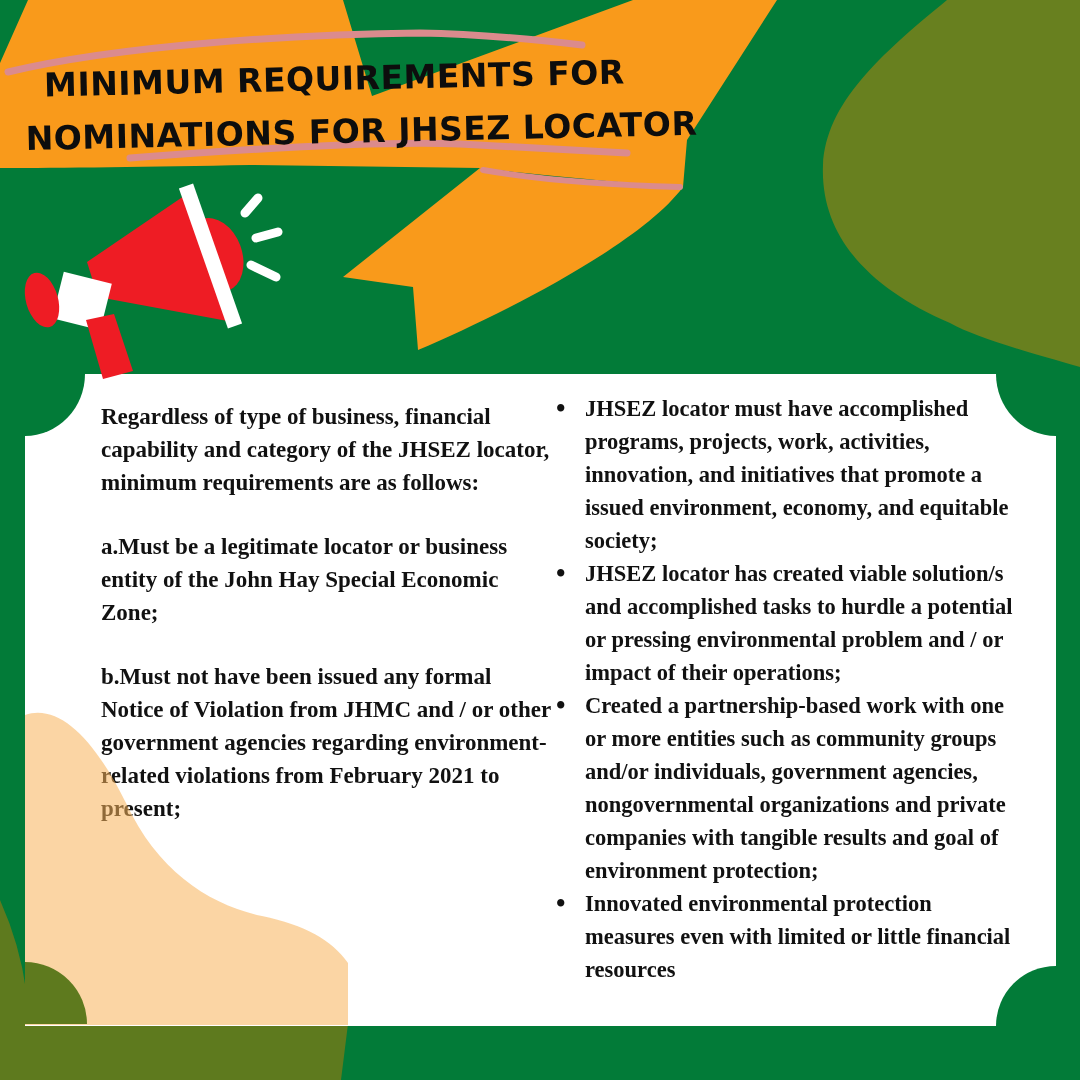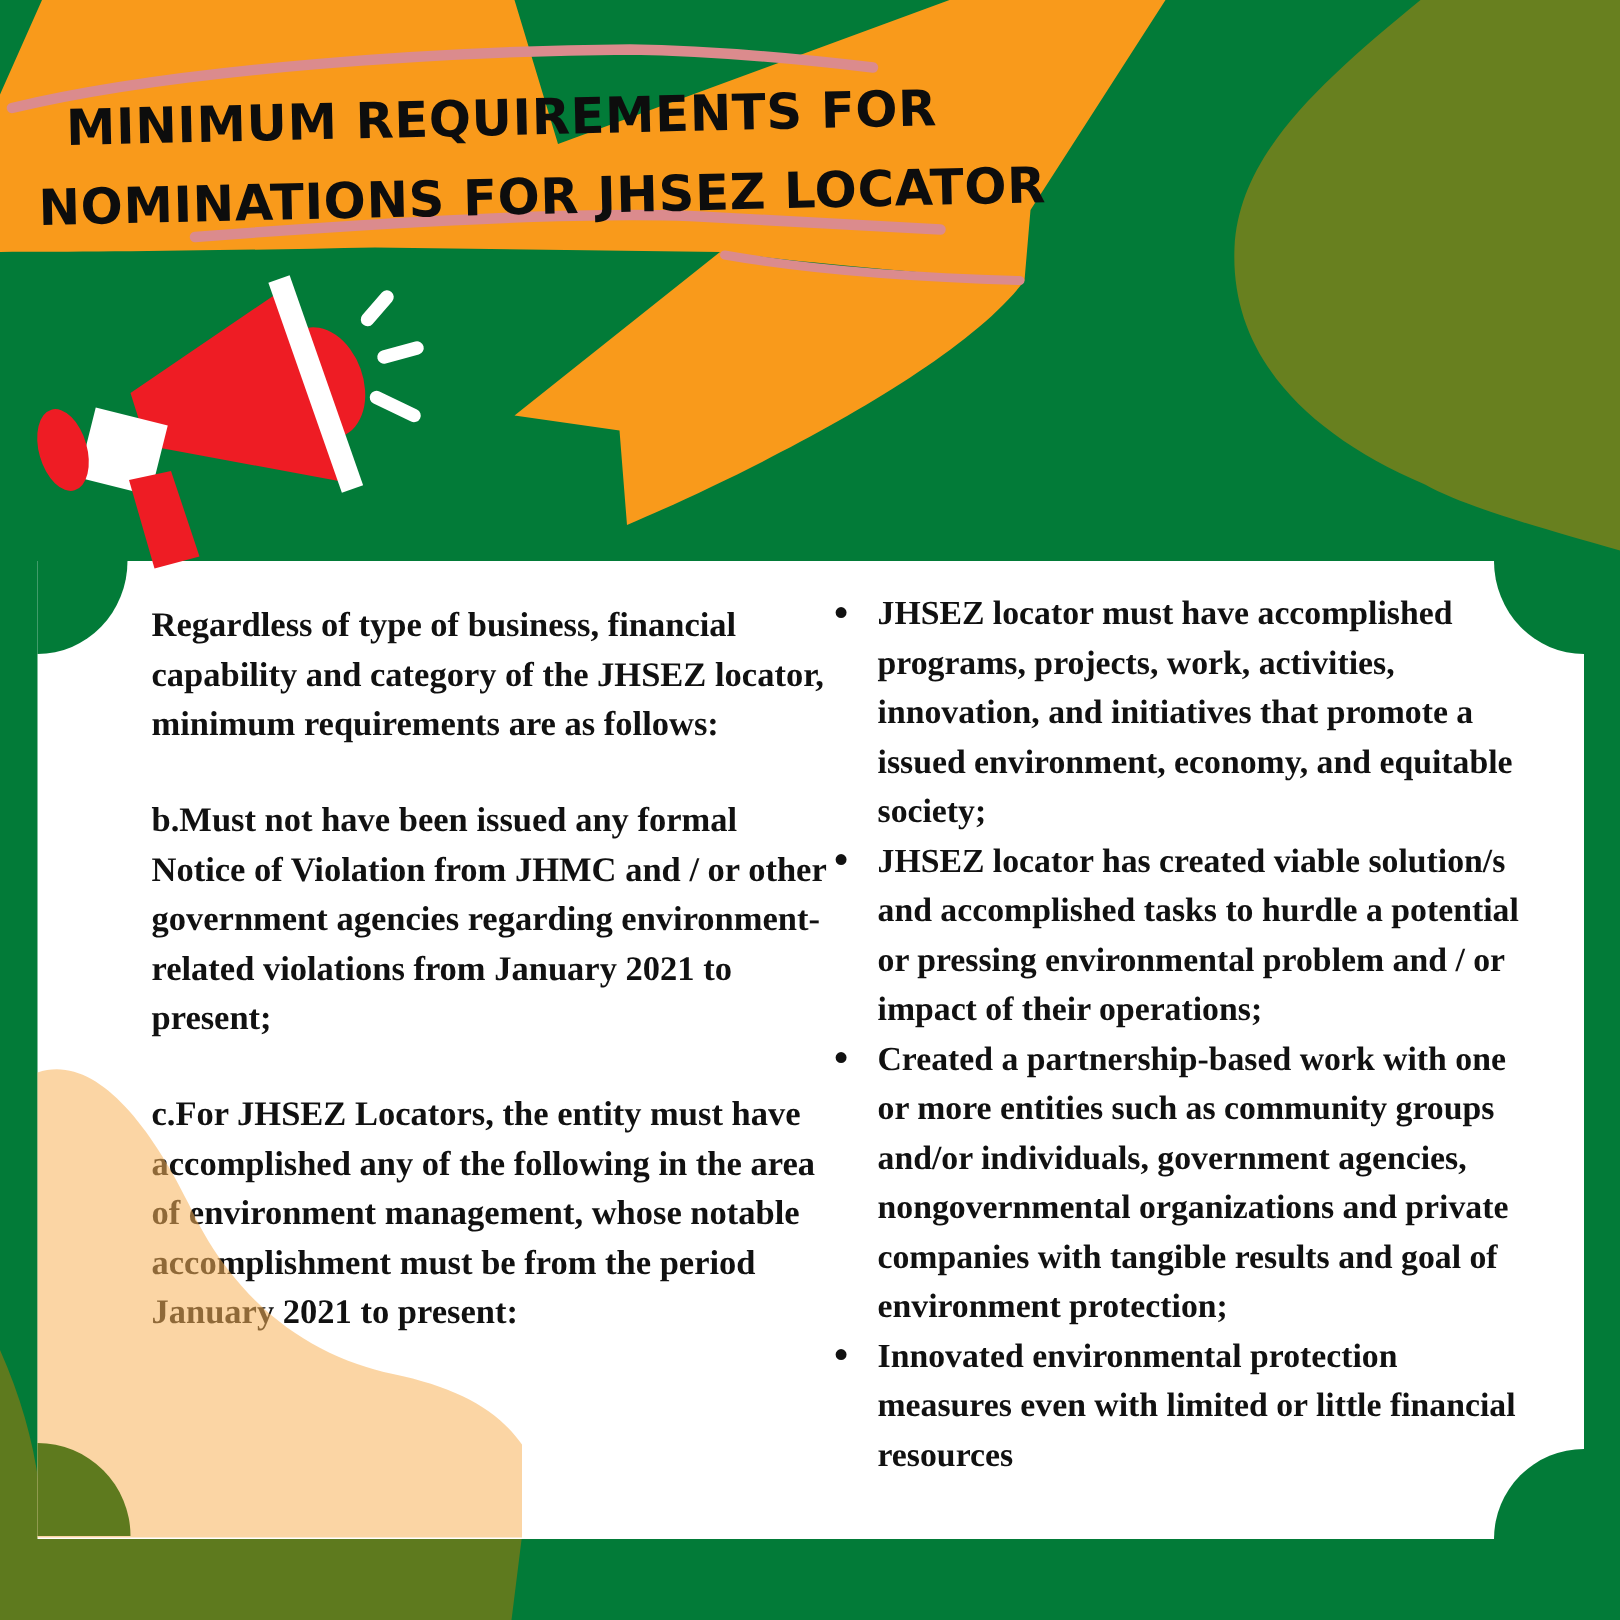--- a/index.html
+++ b/index.html
@@ -71,22 +71,22 @@
     <div>NOMINATIONS FOR JHSEZ LOCATOR</div>
   </div>
 
   <div class="panel"></div>
   <div class="notch notch-tl"></div>
   <div class="notch notch-tr"></div>
   <div class="notch notch-br"></div>
 
   <div class="col col-left">
     <p>Regardless of type of business, financial capability and category of the JHSEZ locator, minimum requirements are as follows:</p>
-    <p>b.Must not have been issued any formal Notice of Violation from JHMC and / or other government agencies regarding environment- related violations from January 2021 to present;</p>
-    <p>c.For JHSEZ Locators, the entity must have accomplished any of the following in the area of environment management, whose notable accomplishment must be from the period January 2021 to present:</p>
+    <p>a.Must be a legitimate locator or business entity of the John Hay Special Economic Zone;</p>
+    <p>b.Must not have been issued any formal Notice of Violation from JHMC and / or other government agencies regarding environment- related violations from February 2021 to present;</p>
   </div>
 
   <div class="col col-right">
     <div class="bullet-item">
       <span class="bullet-marker">•</span>
       <span class="bullet-text">JHSEZ locator must have accomplished programs, projects, work, activities, innovation, and initiatives that promote a issued environment, economy, and equitable society;</span>
     </div>
     <div class="bullet-item">
       <span class="bullet-marker">•</span>
       <span class="bullet-text">JHSEZ locator has created viable solution/s and accomplished tasks to hurdle a potential or pressing environmental problem and / or impact of their operations;</span>

